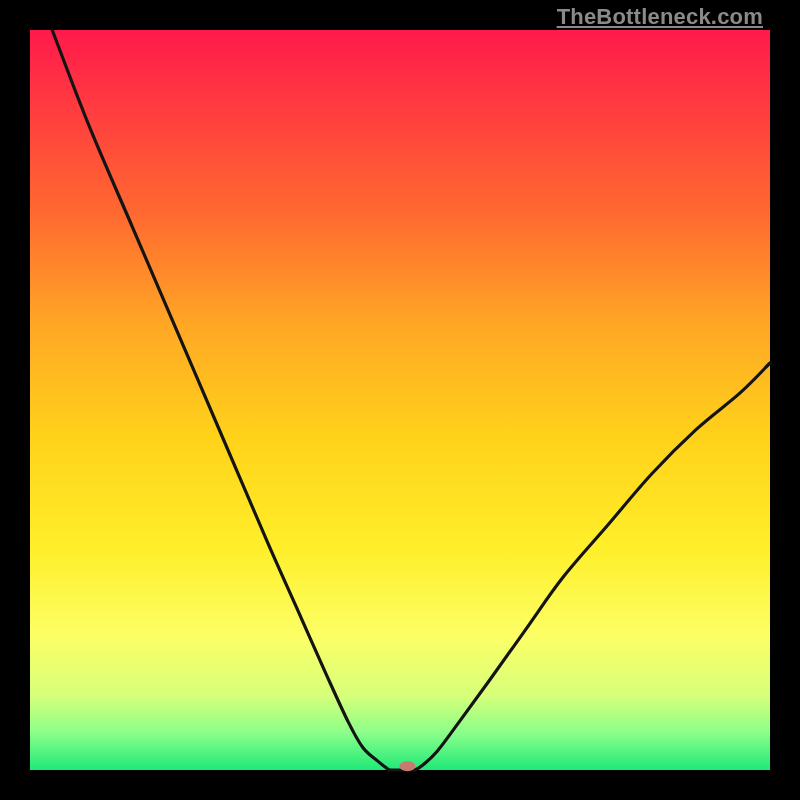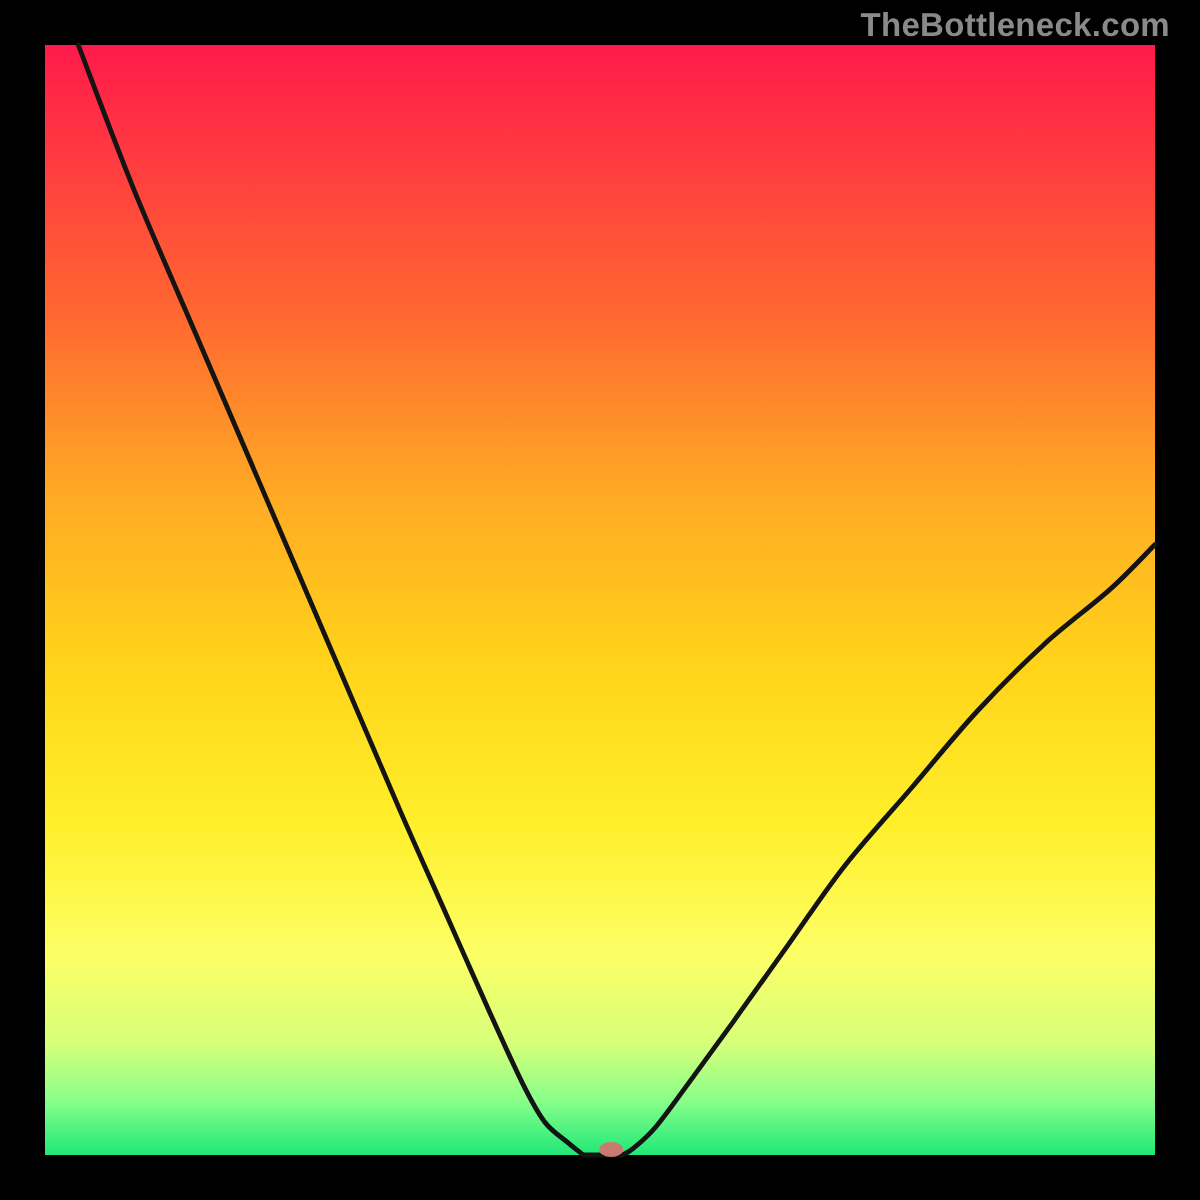--- a/index.html
+++ b/index.html
@@ -9,26 +9,27 @@
     font-family: Arial, sans-serif;
   }
   .container {
     width: 800px;
     height: 800px;
     position: relative;
   }
   .watermark {
     position: absolute;
     top: 4px;
-    right: 20px;
+    right: 37px;
     font-size: 22px;
     font-weight: bold;
     color: #8a8a8a;
     letter-spacing: 0.2px;
     z-index: 10;
+    text-decoration: underline;
   }
   svg {
     display: block;
   }
 </style>
 </head>
 <body>
 <div class="container">
 
 <div class="watermark">TheBottleneck.com</div>

